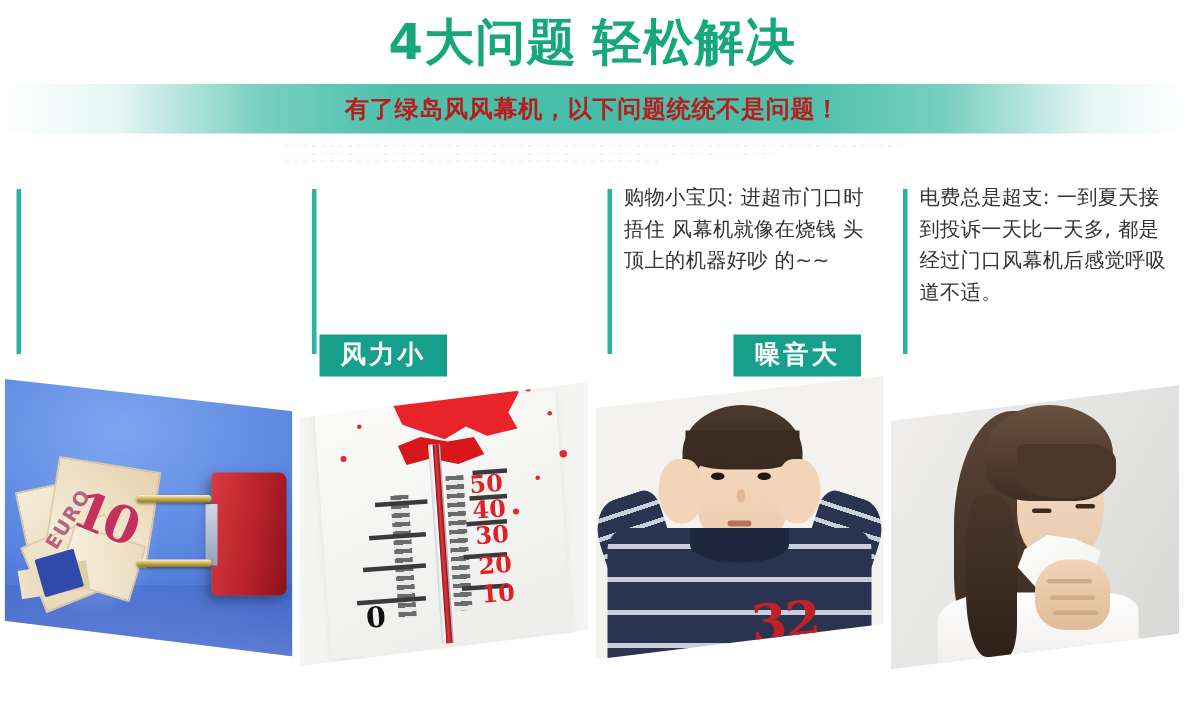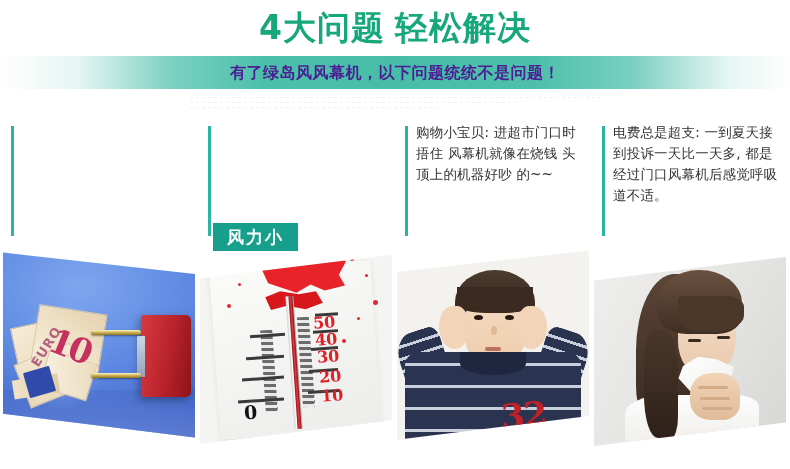--- a/index.html
+++ b/index.html
@@ -33,21 +33,21 @@
         #4dc0ab 33%,
         #47bda8 50%,
         #4dc0ab 68%,
         rgba(77,192,171,0.75) 80%,
         rgba(77,192,171,0.15) 92%,
         rgba(77,192,171,0) 100%);
   }
   .subtitle-text {
     position: absolute; left: 0; top: 56px; width: 790px; height: 33px;
     line-height: 33px; text-align: center;
-    color: #4c1d95; font-size: 16px; font-weight: 700;
+    color: #b91c1c; font-size: 16px; font-weight: 700;
     letter-spacing: 0.5px; white-space: nowrap;
   }
 
   
   .ghost-lines { position:absolute; left:190px; top:97px; width:410px; height:18px; opacity:.30; }
   .ghost-lines i { position:absolute; left:0; height:1px; background:
       repeating-linear-gradient(to right,#c8d8d4 0 3px, transparent 3px 6px); display:block; }
   .gl1 { top:0;  width:410px; }
   .gl2 { top:5px; left:40px;  width:330px; }
   .gl3 { top:10px; left:120px; width:250px; }
@@ -338,20 +338,21 @@
           <div class="tnum tn20">20</div>
           <div class="tnum tn10">10</div>
           <div class="tn0">0</div>
         </div>
       </div>
     </div>
 
     <div class="col col2">
       <div class="col-rule"></div>
       <div class="quote">购物小宝贝: 进超市门口时捂住 风幕机就像在烧钱 头顶上的机器好吵 的~~</div>
+      <div class="badge">噪音大</div>
       <div class="photo">
         <div class="ph-inner clip-c">
           <div class="p3-bg"></div>
           <div class="b-arm-l"></div>
           <div class="b-arm-r"></div>
           <div class="b-hair"></div>
           <div class="b-face"></div>
           <div class="b-fringe"></div>
           <div class="b-brow b-brow-l"></div>
           <div class="b-brow b-brow-r"></div>

